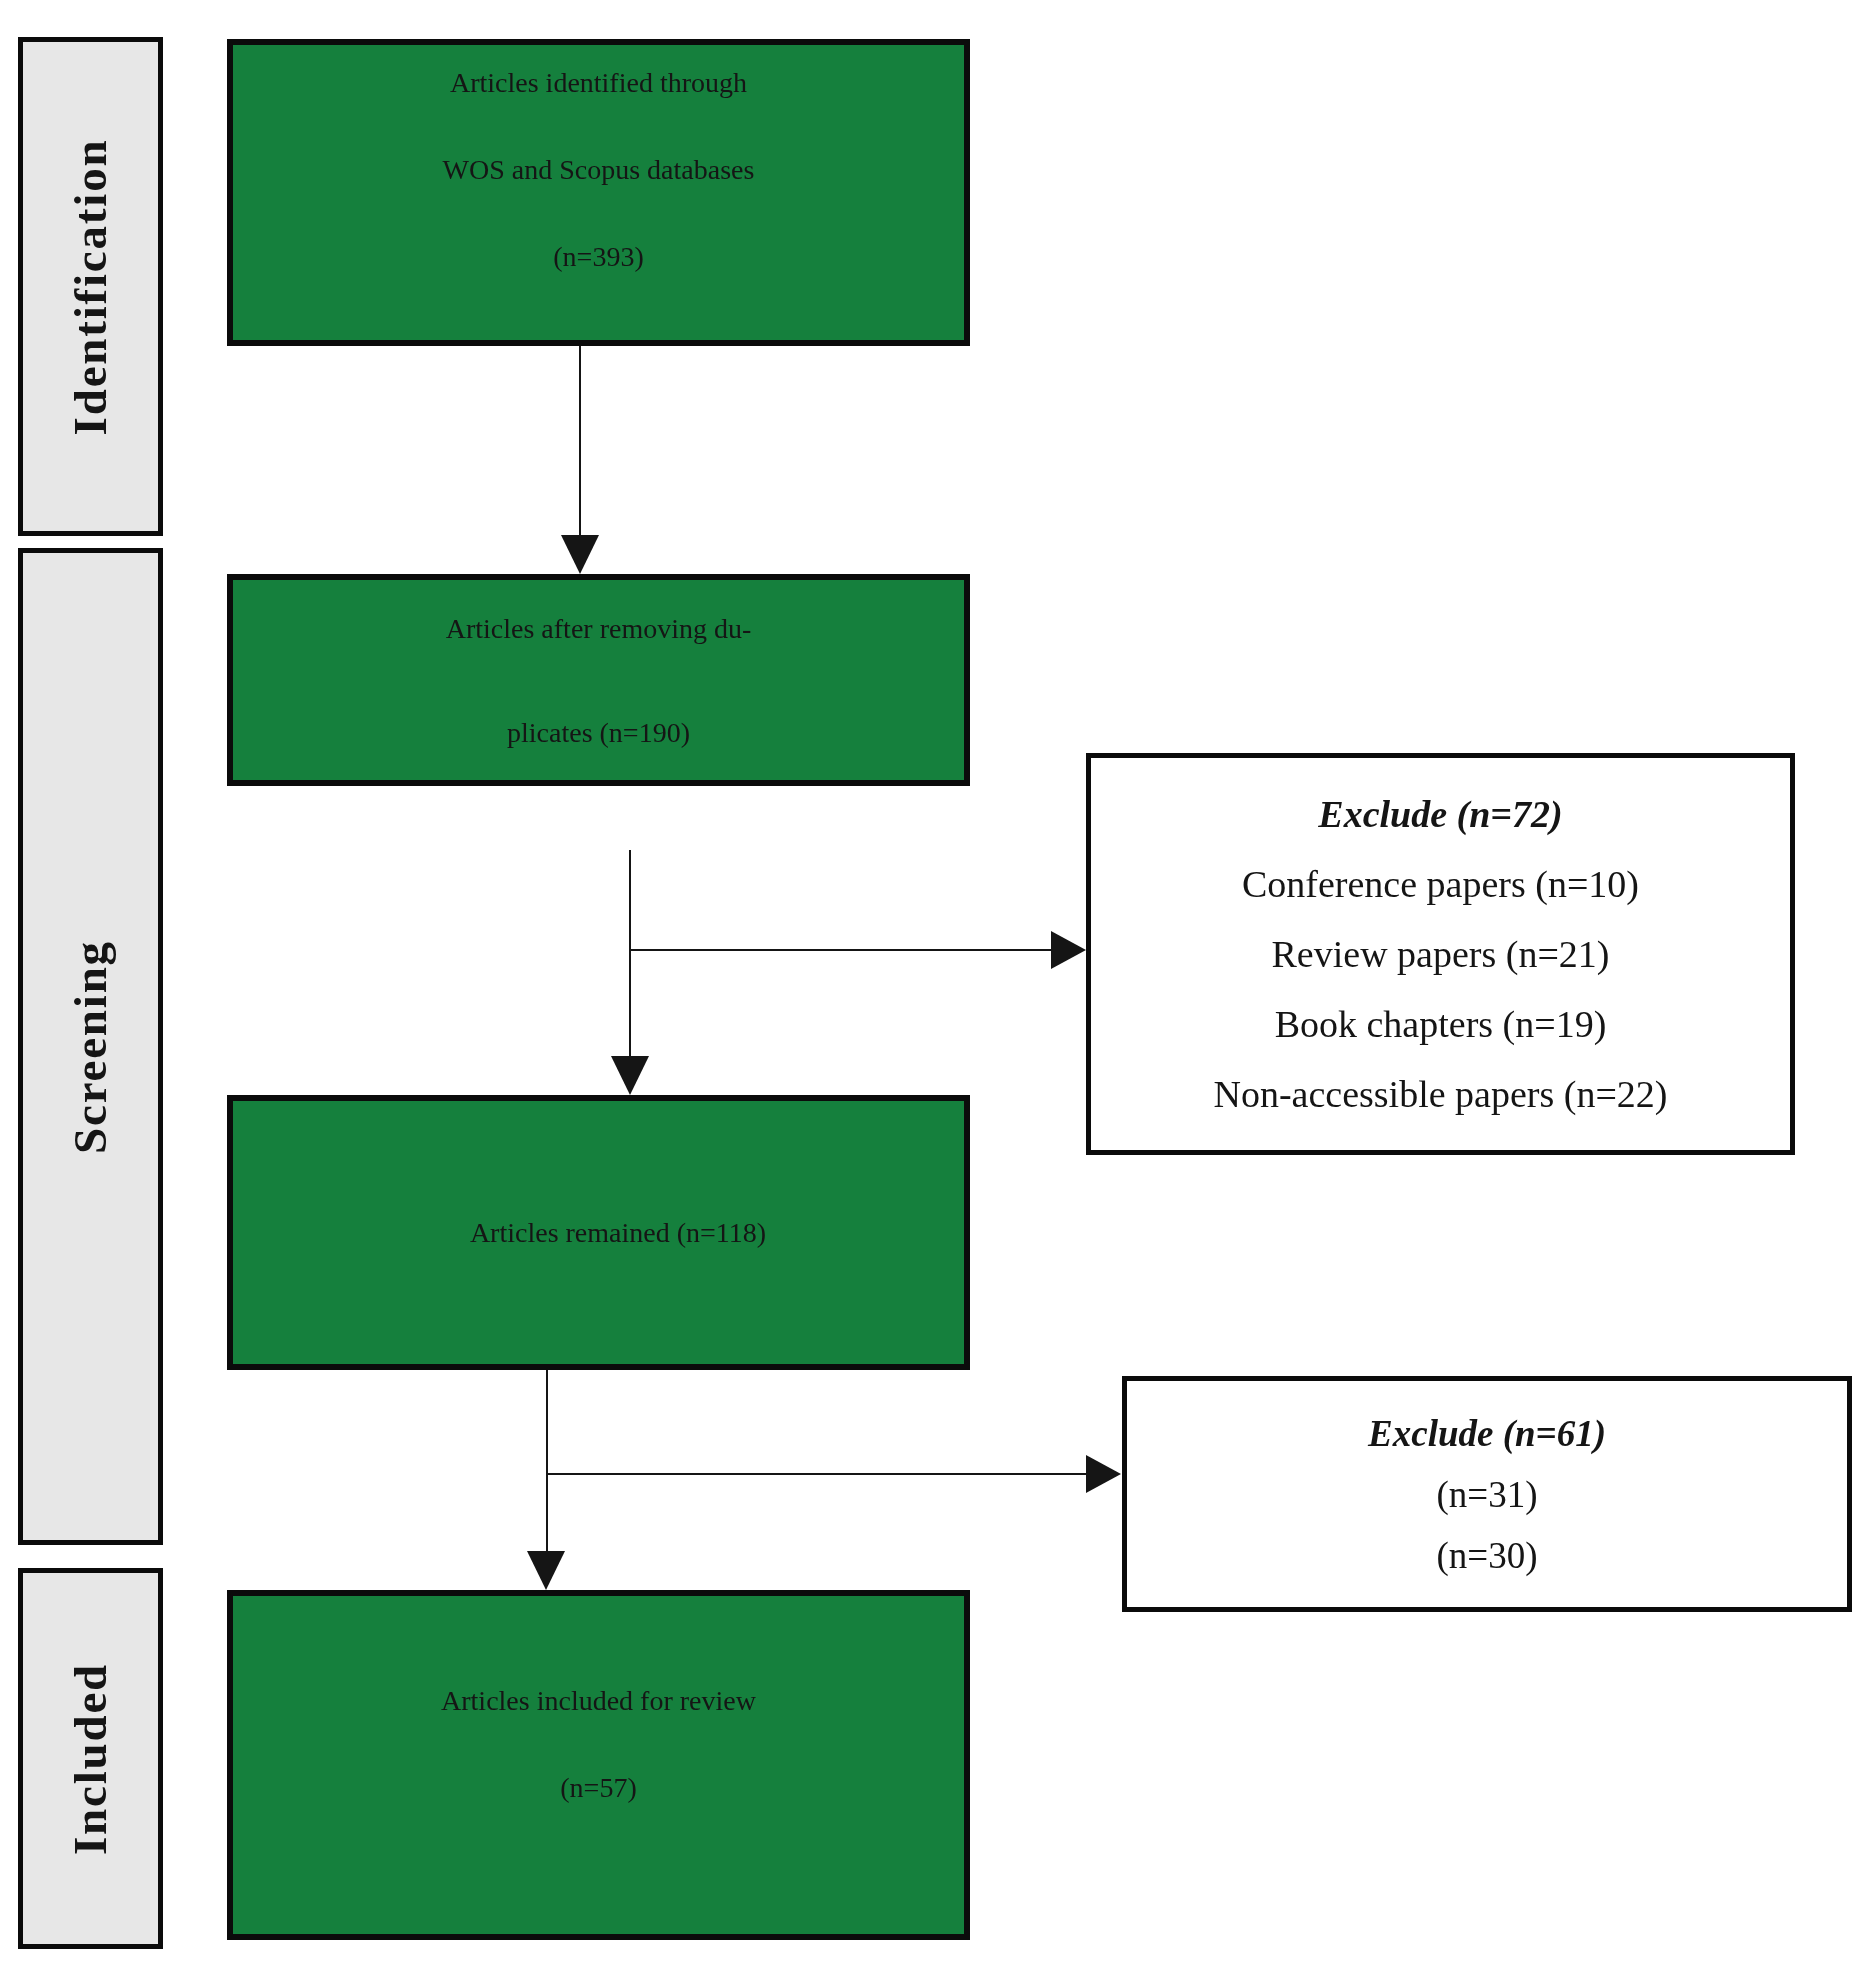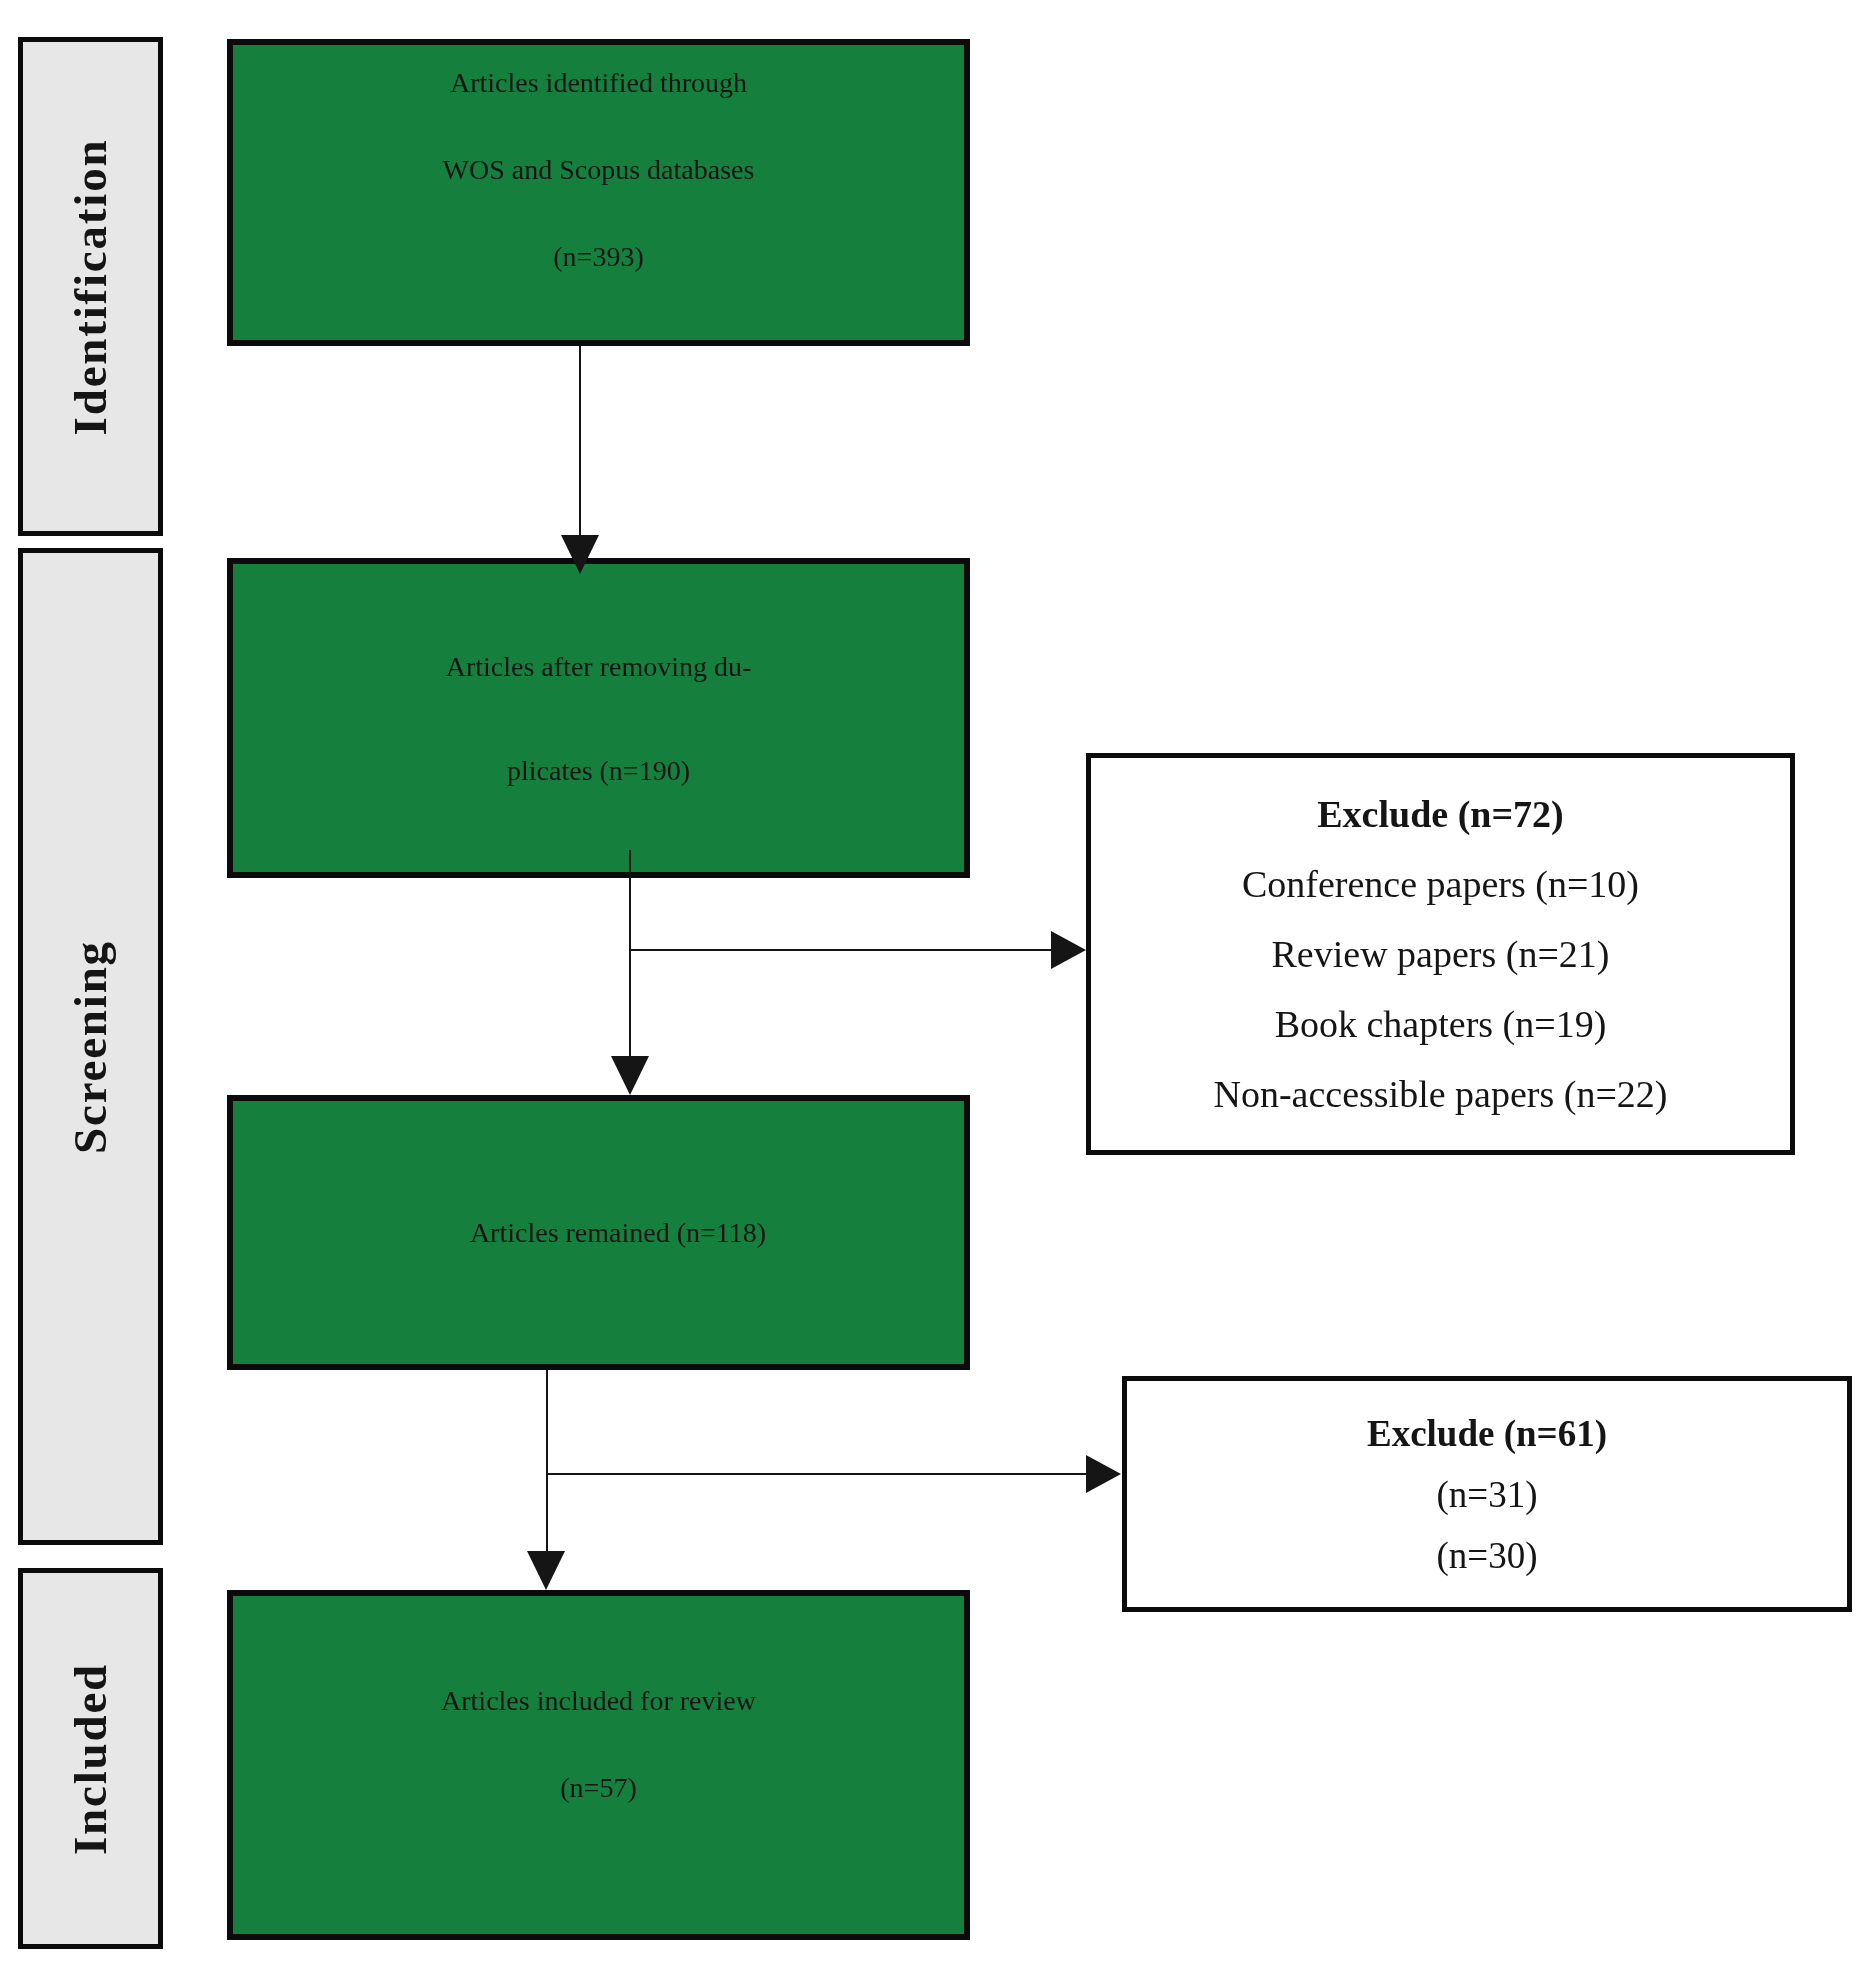--- a/index.html
+++ b/index.html
@@ -53,21 +53,21 @@
     position: absolute;
     background: #ffffff;
     border: 5.3px solid #0b0b0b;
     box-sizing: border-box;
     display: flex;
     flex-direction: column;
     align-items: center;
     justify-content: center;
     text-align: center;
   }
-  .ex-box .ex-title { font-weight: bold; white-space: nowrap; }
+  .ex-box .ex-title { font-weight: bold; white-space: nowrap; font-style: italic; }
   .ex-box .ex-item { white-space: nowrap; }
   #exclude-1 { left: 1086px; top: 753px; width: 709px; height: 402px; font-size: 38px; line-height: 70px; }
   #exclude-2 { left: 1122px; top: 1376px; width: 730px; height: 236px; font-size: 37px; line-height: 61px; }
   
   .vline { position: absolute; width: 2.4px; background: #151515; }
   .hline { position: absolute; height: 2.4px; background: #151515; }
   .head-down {
     position: absolute; width: 0; height: 0;
     border-left: 19.5px solid transparent;
     border-right: 19.5px solid transparent;
@@ -94,21 +94,21 @@
   <div class="stage-box" style="top:1568px; height:381px;">
     <span class="vtext">Included</span>
   </div>
 
   <div class="flow-box" style="top:39px; height:307px; padding-bottom:47px;">
     <div class="line">Articles identified through</div>
     <div class="line">WOS and Scopus databases</div>
     <div class="line">(n=393)</div>
   </div>
 
-  <div class="flow-box" style="top:558px; height:320px;gap:17px;">
+  <div class="flow-box" style="top:574px; height:212px;gap:17px;">
     <div class="line">Articles after removing du-</div>
     <div class="line">plicates (n=190)</div>
   </div>
 
   <div class="flow-box" style="top:1095px; height:275px;padding-left:39px;">
     <div class="line">Articles remained (n=118)</div>
   </div>
 
   <div class="flow-box" style="top:1590px; height:350px; padding-bottom:43px;">
     <div class="line">Articles included for review</div>

